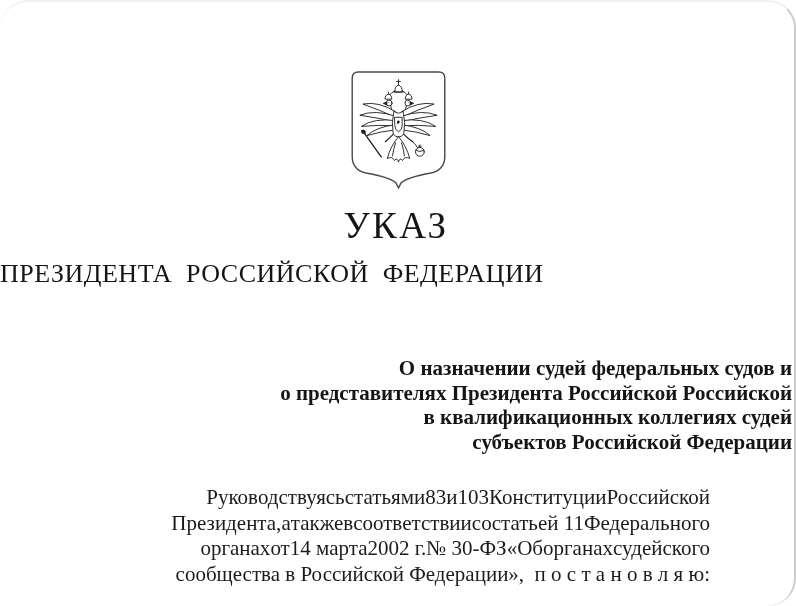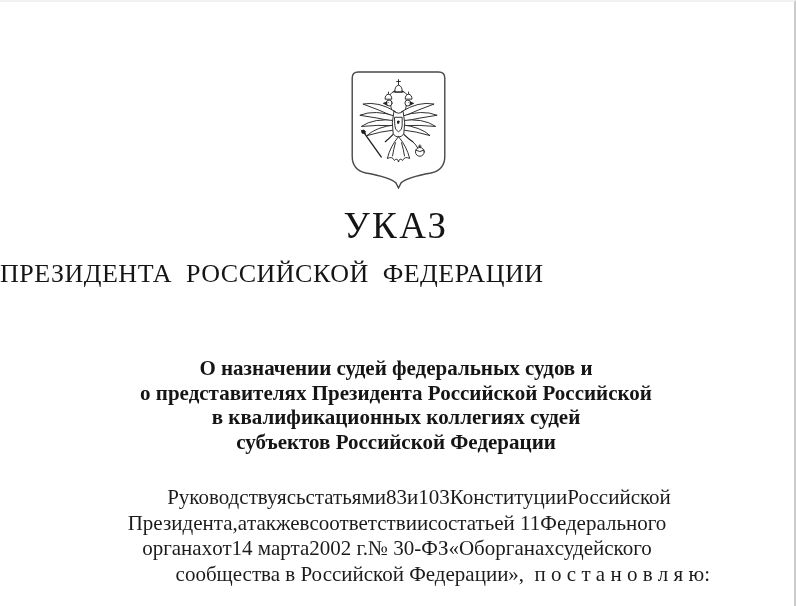--- a/index.html
+++ b/index.html
@@ -11,20 +11,21 @@
     position: relative;
     width: 796px;
     height: 606px;
     box-sizing: border-box;
     background: #ffffff;
     border-top: 2px solid #f1f1f1;
     border-right: 2px solid #cccccc;
     font-family: "Liberation Serif", "DejaVu Serif", serif;
     color: #1b1b1b;
     overflow: hidden;
+    border-radius: 28px;
   }
   .emblem-box {
     position: absolute;
     left: 347px;
     top: 69px;
     width: 103px;
     height: 118px;
   }
   .emblem-box svg { display: block; width: 100%; height: 100%; }
   .doc-title {
@@ -52,38 +53,38 @@
     font-weight: 400;
     letter-spacing: 0.5px;
     word-spacing: 7px;
     color: #151515;
   }
   .subject {
     position: absolute;
     top: 354px;
     left: 0;
     width: 792px;
-    text-align: center;
+    text-align: right;
     font-weight: 700;
     font-size: 21px;
     line-height: 24.5px;
     color: #151515;
   }
   .body-text {
     position: absolute;
     top: 483px;
     left: 84px;
     width: 626px;
     font-size: 21px;
     line-height: 25.7px;
     color: #1b1b1b;
   }
   .j-line {
     display: flex;
-    justify-content: center;
+    justify-content: flex-end;
   }
   .j-line.indent { padding-left: 44px; }
   .j-line span { white-space: pre; }
   .last-line {
     text-align: right;
     white-space: pre;
   }
 </style>
 </head>
 <body>

